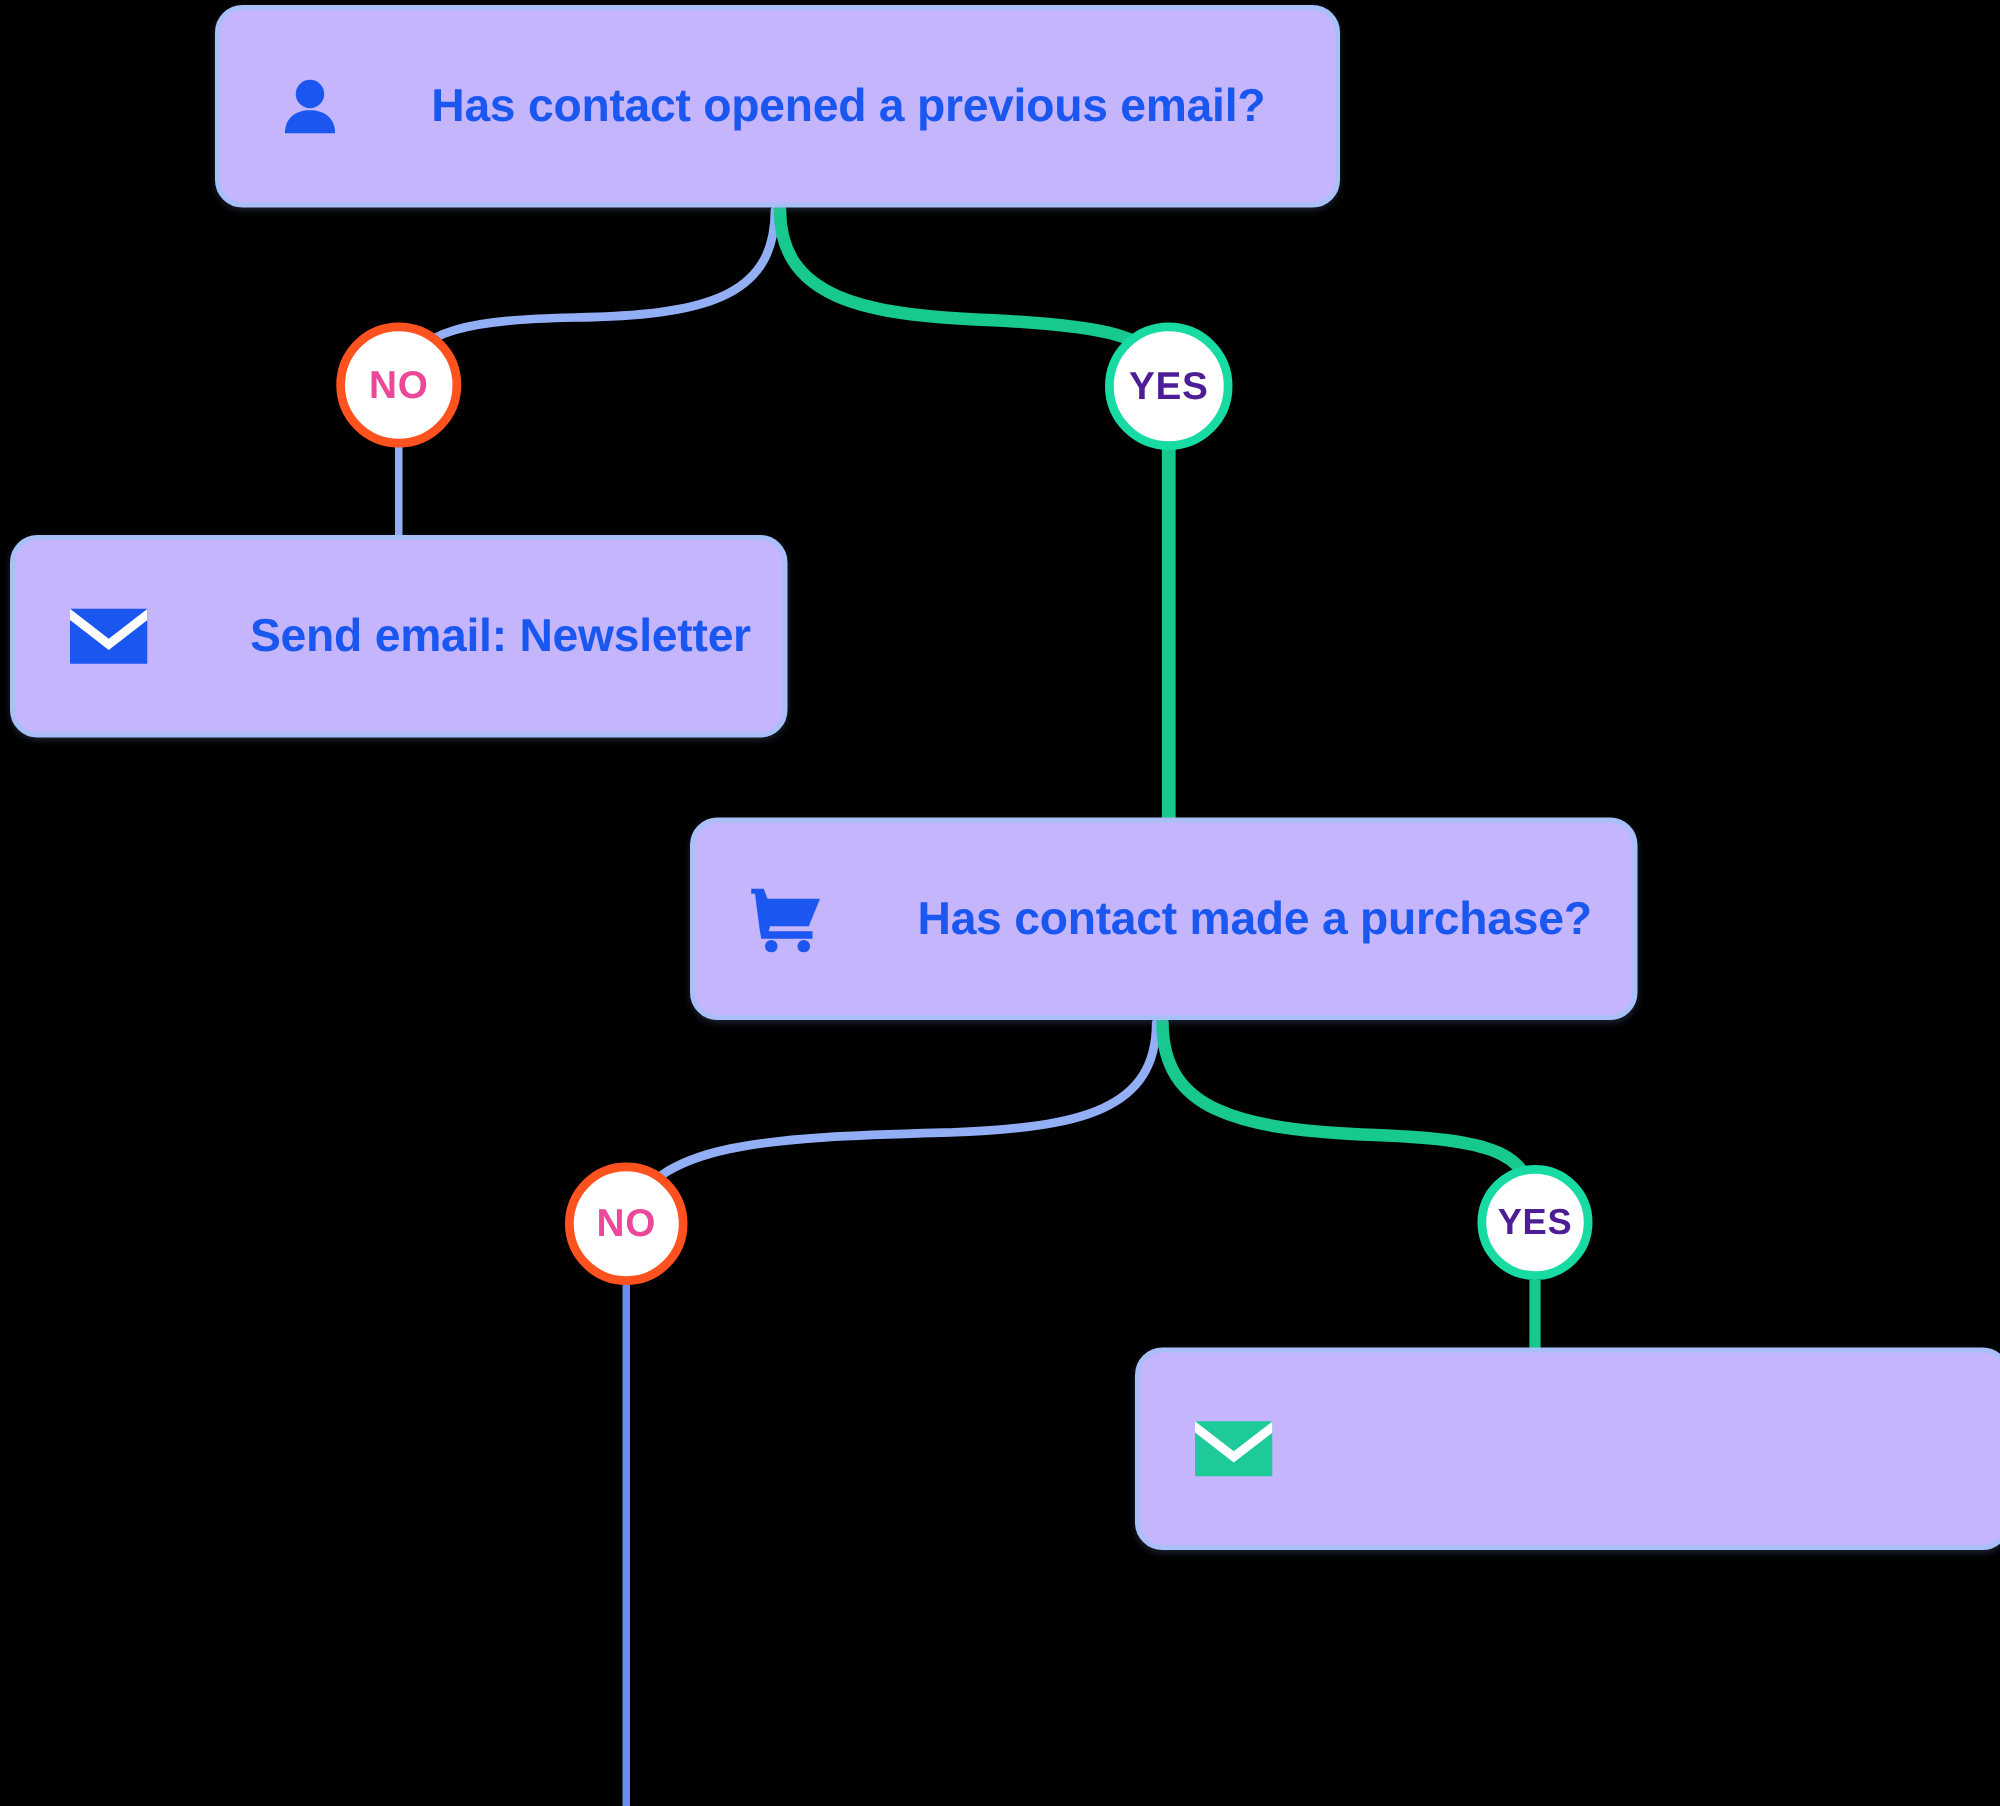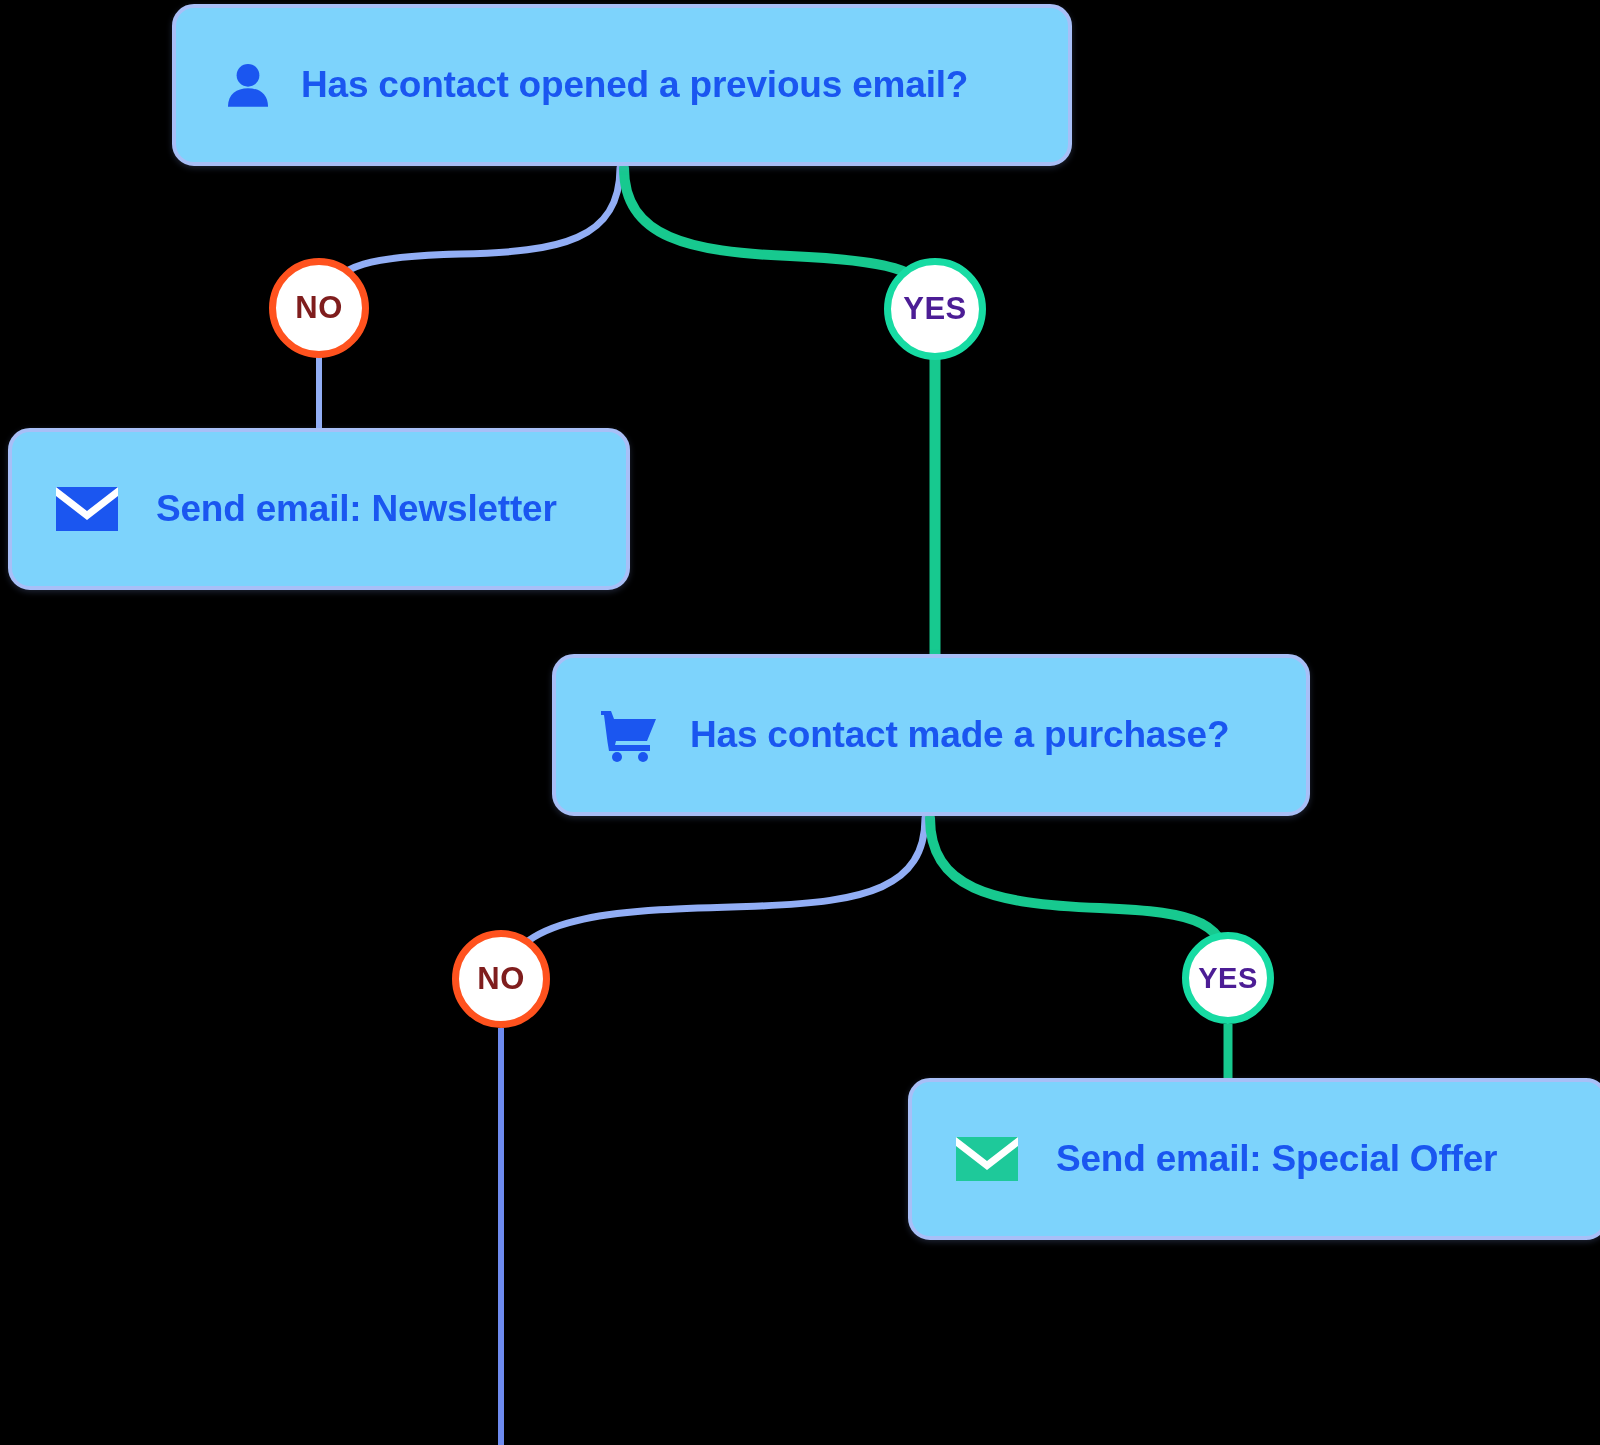--- a/index.html
+++ b/index.html
@@ -22,26 +22,27 @@
     left: 0;
     top: 0;
     width: 1600px;
     height: 1445px;
     pointer-events: none;
   }
   
   .node {
     position: absolute;
     box-sizing: border-box;
-    background: #7dd3fc;
+    background: #c4b5fd;
     border: 4px solid #A8BFF7;
     border-radius: 22px;
     display: flex;
     align-items: center;
     box-shadow: 0 2px 6px rgba(120,145,210,0.25);
+    gap: 44px;
   }
   .node-icon {
     flex: 0 0 auto;
     display: flex;
     align-items: center;
     justify-content: center;
   }
   .node-label {
     font-size: 37px;
     font-weight: bold;
@@ -92,21 +93,21 @@
     background: #FFFFFF;
     border-radius: 50%;
     display: flex;
     align-items: center;
     justify-content: center;
     font-weight: bold;
     letter-spacing: 0.5px;
   }
   .badge-no {
     border: 7px solid #FF521E;
-    color: #7f1d1d;
+    color: #ec4899;
   }
   .badge-yes {
     border: 7px solid #17DBA3;
     color: #4c1d95;
   }
   #badge-no-top {
     left: 269px;
     top: 258px;
     width: 100px;
     height: 100px;
@@ -189,21 +190,20 @@
     <span class="node-label">Has contact made a purchase?</span>
   </div>
 
   <div class="node" id="node-send-special-offer">
     <span class="node-icon">
       <svg width="62" height="48" viewBox="0 0 62 48" xmlns="http://www.w3.org/2000/svg">
         <rect x="0" y="2" width="62" height="44" fill="#1EC99A"></rect>
         <path d="M 0 2 L 31 26 L 62 2 L 62 11 L 31 35 L 0 11 Z" fill="#FFFFFF"></path>
       </svg>
     </span>
-    <span class="node-label">Send email: Special Offer</span>
   </div>
 
   <div class="badge badge-no" id="badge-no-top">NO</div>
 
   <div class="badge badge-yes" id="badge-yes-top">YES</div>
 
   <div class="badge badge-no" id="badge-no-bottom">NO</div>
 
   <div class="badge badge-yes" id="badge-yes-bottom">YES</div>
 

